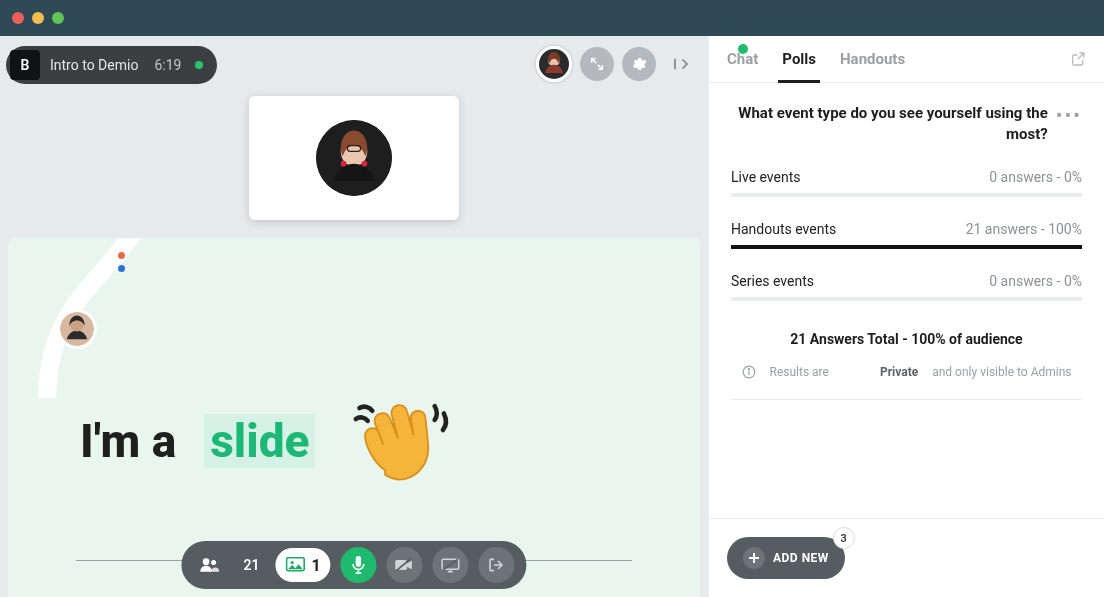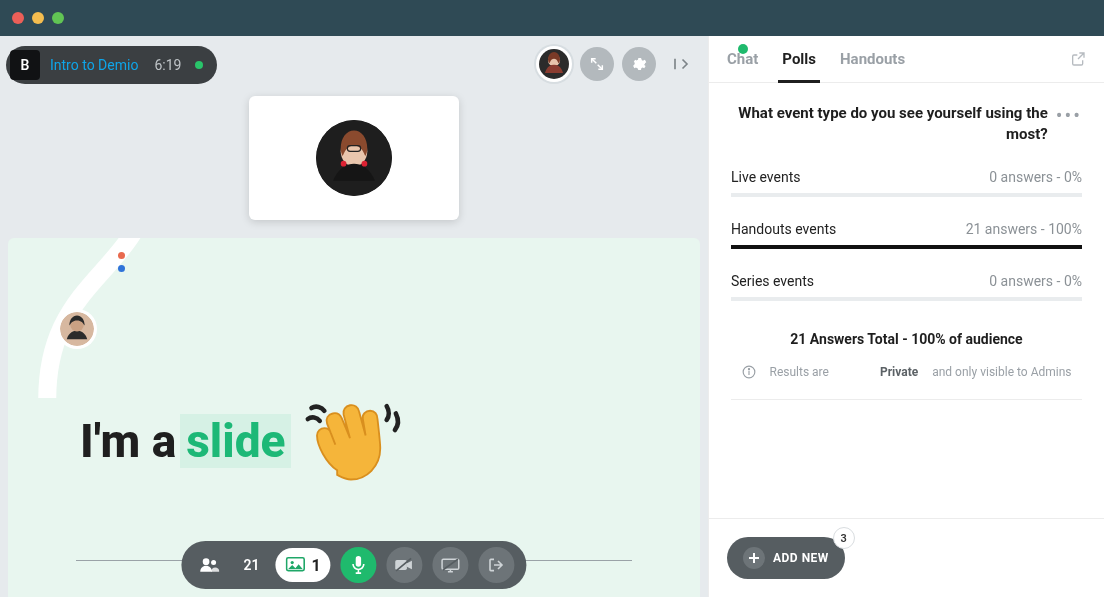--- a/index.html
+++ b/index.html
@@ -13,21 +13,21 @@
   .tl-yellow { background:#f5bd4f; }
   .tl-green { background:#61c454; }
 
   .content { flex:1; display:flex; min-height:0; }
 
   
   .stage-wrap { flex:1; background:#e6eaed; position:relative; overflow:hidden; display:flex; flex-direction:column; }
   .pill-bar { display:flex; align-items:center; gap:10px; padding:10px 0 0 6px; }
   .topleft-pill { background:#3b3f42; color:#fff; border-radius:20px; display:flex; align-items:center; padding:4px 14px 4px 4px; gap:10px; font-size:14px;}
   .b-square { width:30px; height:30px; background:#111214; color:#fff; display:flex; align-items:center; justify-content:center; font-weight:600; border-radius:4px; }
-  .title-txt{ color:#0ea5e9;text-align:right; }
+  .title-txt{ color:#e5e5e5;text-align:right; }
   .time-txt { color:#bfc4c7; margin-left:6px;}
   .status-dot { width:8px; height:8px; border-radius:50%; background:#29c46a; margin-left:4px; }
 
   .topright-ctrls { position:absolute; top:10px; right:10px; display:flex; align-items:center; gap:8px; background:#e6eaed; }
   .ctrl-circle { width:34px; height:34px; border-radius:50%; background:#b3b9bd; display:flex; align-items:center; justify-content:center; color:#fff; }
   .ctrl-circle.plain { background:transparent; color:#888; }
   .avatar-ring { width:36px; height:36px; border-radius:50%; background:#fff; display:flex; align-items:center; justify-content:center; box-shadow:0 0 0 2px #d7dde1; overflow:hidden;}
   .avatar-ring svg{ width:30px; height:30px; }
 
   .webcam-card { align-self:center; margin-top:12px; width:210px; height:124px; background:#fff; border-radius:6px; box-shadow:0 2px 8px rgba(0,0,0,0.15); display:flex; align-items:center; justify-content:center; }
@@ -35,21 +35,21 @@
   .webcam-photo svg { width:100%; height:100%; }
 
   .slide { margin:18px 8px 0 8px; flex:1; background:#e8f6ef; border-radius:6px 6px 0 0; position:relative; overflow:hidden; }
   .curve { position:absolute; top:-20px; left:-30px; width:200px; height:180px; }
   .dots-rb { position:absolute; top:14px; left:110px; display:flex; flex-direction:column; gap:6px; }
   .dots-rb span:first-child { width:7px;height:7px;background:#e86a4e;border-radius:50%; }
   .dots-rb span:last-child { width:7px;height:7px;background:#2f73d9;border-radius:50%; }
   .small-avatar { position:absolute; top:74px; left:52px; width:34px; height:34px; border-radius:50%; overflow:hidden; background:#fff; box-shadow:0 0 0 3px #fff; }
   .small-avatar svg { width:100%; height:100%; }
 
-  .slide-text { position:absolute; top:148px; left:72px; display:flex; align-items:center; gap:4px; }
+  .slide-text { position:absolute; top:148px; left:72px; display:flex; align-items:center; gap:28px; }
   .ima { font-size:46px; font-weight:800; color:#1f1f1f; }
   .word-slide { font-size:46px; font-weight:800; color:#1db877; background:#d6f1e5; padding:0 6px; }
   .wave-emoji { width:110px; height:110px; display:inline-block; position:relative; }
 
   .toolbar { position:absolute; bottom:8px; left:50%; transform:translateX(-50%); background:#565d61; border-radius:30px; padding:6px 12px; display:flex; align-items:center; gap:10px; }
   .tb-seg { display:flex; align-items:center; gap:24px; color:#fff; font-size:14px; font-weight:600; padding:0 6px;}
   .tb-chip { height:34px; padding:0 10px; border-radius:18px; display:flex; align-items:center; gap:6px; }
   .chip-white { background:#fff; color:#29a06b; }
   .tb-circle { width:36px; height:36px; border-radius:50%; display:flex; align-items:center; justify-content:center; color:#fff; }
   .c-green{ background:#1fba6d; }

